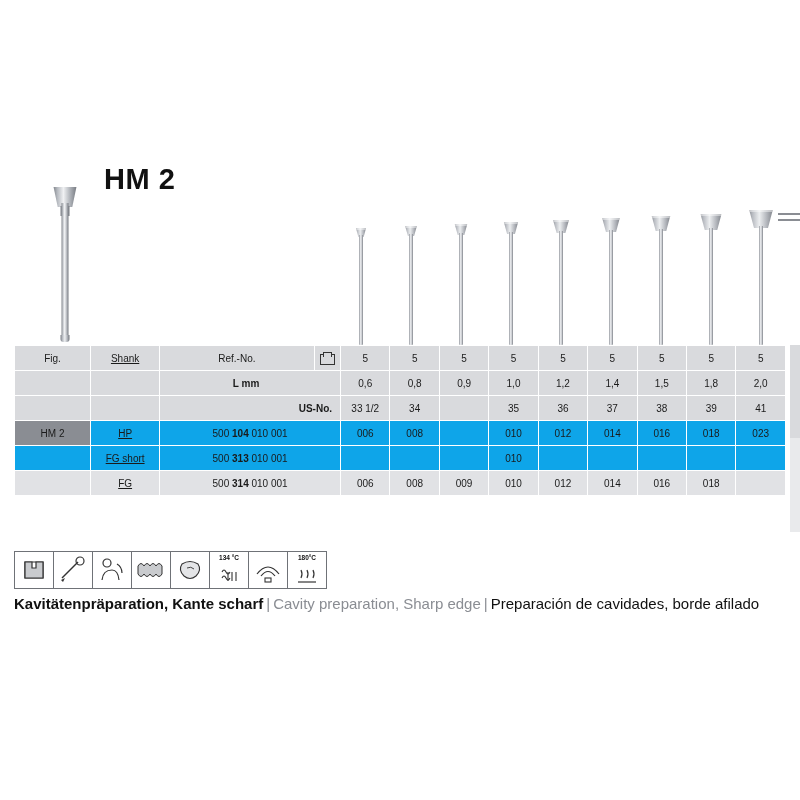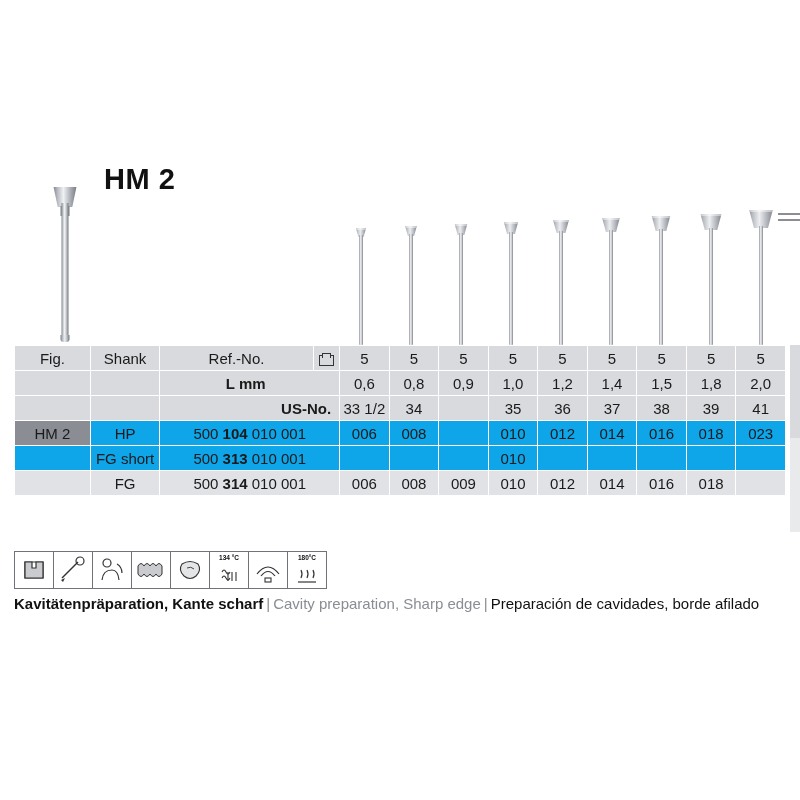--- a/index.html
+++ b/index.html
@@ -143,40 +143,40 @@
   
   .table-wrap {
     position: absolute;
     left: 14px;
     top: 345px;
     width: 772px;
   }
   table.spec {
     border-collapse: collapse;
     width: 772px;
-    font-size: 15px;
+    font-size: 10px;
   }
   table.spec td, table.spec th {
     border: 1px solid #ffffff;
     padding: 0;
     height: 24px;
     text-align: center;
     font-weight: normal;
     color: #1a1a1a;
   }
   .hdr-band td { background: #d9dadd; font-weight: bold; height: 23px; }
   .sub-band td { background: #d9dadd; height: 23px; }
   .sub-band td.lbl { text-align: center; padding-right: 8px; font-weight: bold; }
   .us-band td { background: #d9dadd; height: 23px; font-weight: bold; }
   .us-band td.lbl { text-align: right; padding-right: 8px; font-weight: bold; margin-top: 24px; }
 
   .data-row td { background: #0ea5e9; height: 26px; }
   .data-row.alt td { background: #e1e2e5; }
   td.c-fig { width: 78px; text-align: left; padding-left: 8px; }
-  td.c-shank { width: 70px; text-align: left; padding-left: 10px; }
+  td.c-shank { width: 70px; text-align: left; padding-left: 10px; text-decoration: underline; }
   td.c-ref { width: 160px; text-align: left; padding-left: 8px; }
   td.c-pic { width: 26px; }
   td.c-size { width: 50px; }
 
   td.figcell {
     background: #8a8d93 !important;
     color: #111;
     font-weight: bold;
   }
   .ref-bold { font-weight: bold; }

